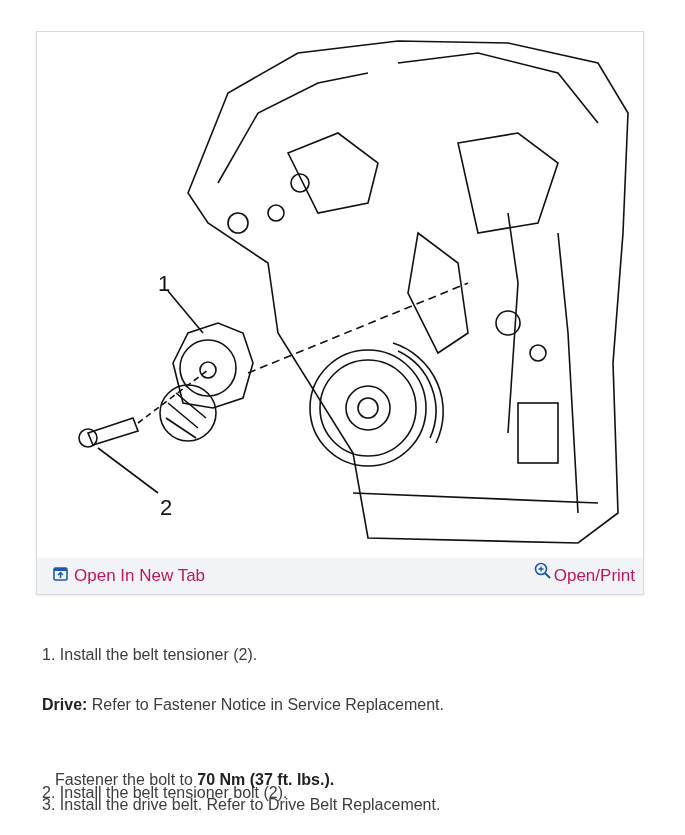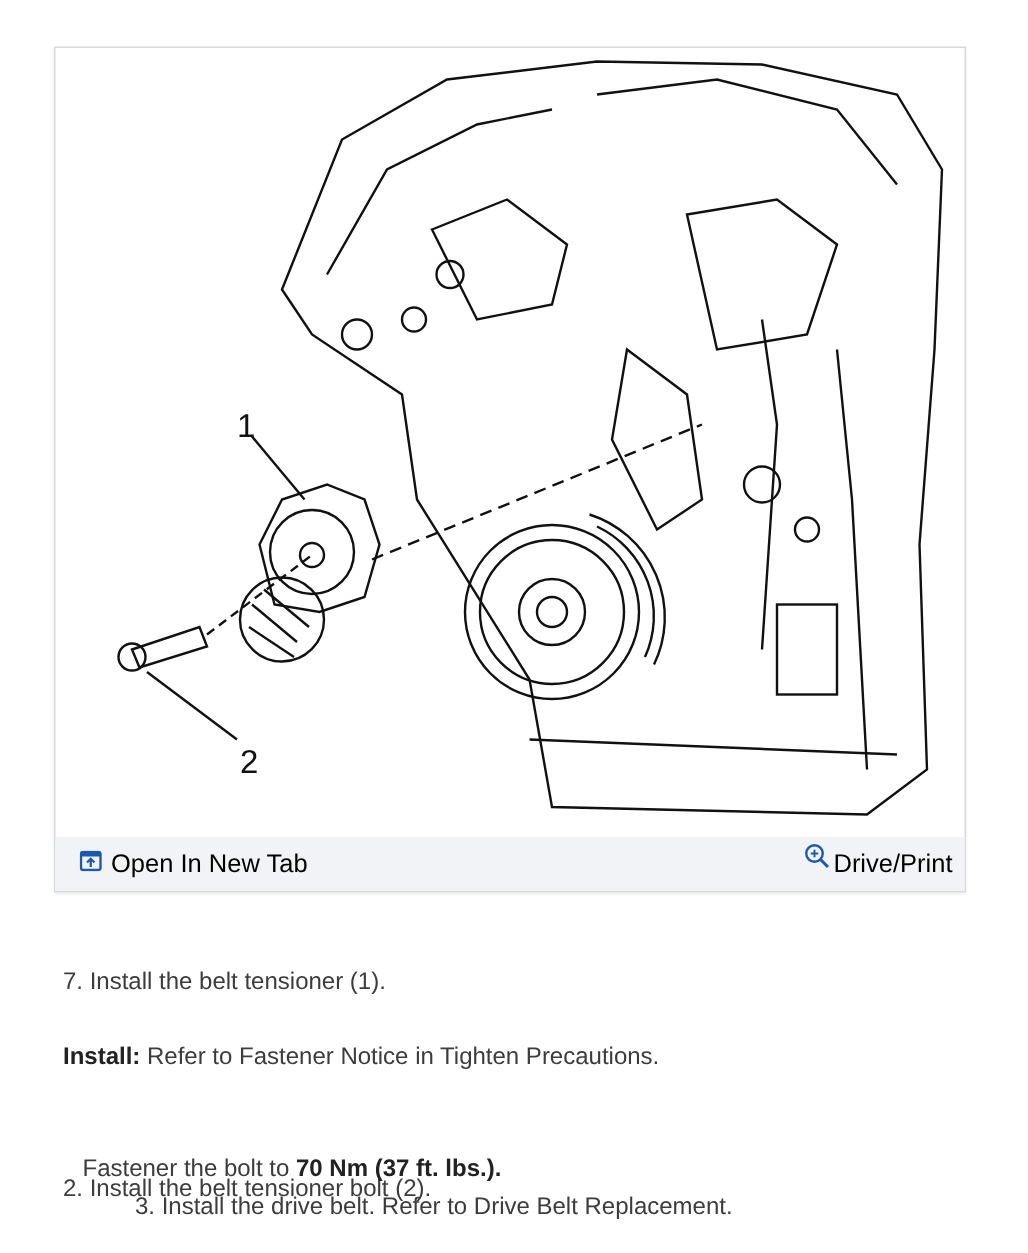--- a/index.html
+++ b/index.html
@@ -1,20 +1,20 @@
 <!DOCTYPE html>
 <html><head>
 <meta charset="utf-8">
 <style>
   html,body{margin:0;padding:0;background:#fff;}
   body{width:685px;height:835px;position:relative;overflow:hidden;font-family:"Liberation Sans",sans-serif;color:#333;}
   .figure{position:absolute;left:36px;top:31px;width:606px;height:562px;border:1px solid #d6d9de;background:#fff;box-shadow:0 1px 2px rgba(0,0,0,0.08);}
   .fig-img{position:absolute;left:1px;top:1px;width:604px;height:524px;background:#fff;overflow:hidden;}
   .fig-bar{position:absolute;left:0;bottom:0;width:606px;height:36px;background:#f1f3f7;}
-  .link{position:absolute;top:8px;font-size:17px;color:#000000;text-decoration:none;display:flex;align-items:center;cursor:pointer;justify-content:center;}
+  .link{position:absolute;top:8px;font-size:17px;color:#be185d;text-decoration:none;display:flex;align-items:center;cursor:pointer;justify-content:center;}
   .link-open{left:16px;}
   .link-zoom{right:8px;top:4px;}
   .icon{display:inline-block;margin-right:6px;}
   .text{position:absolute;left:42px;font-size:16px;color:#3c3c3c;line-height:20px;}
   b{color:#222;}
 </style>
 </head>
 <body>
 
 <div class="figure">
@@ -76,30 +76,30 @@
       <span>Open In New Tab</span>
     </a>
     <a class="link link-zoom">
       <span class="icon" style="margin-right:2px;align-self:flex-start;">
         <svg width="18" height="18" viewBox="0 0 18 18">
             <circle cx="7" cy="7" r="5.5" fill="none" stroke="#1e5aa8" stroke-width="1.6"></circle>
             <path d="M11 11 L16 16" stroke="#1e5aa8" stroke-width="2"></path>
             <path d="M7 4.5 V9.5 M4.5 7 H9.5" stroke="#1e5aa8" stroke-width="1.3"></path>
           </svg>
       </span>
-      <span style="margin-top:4px;">Drive/Print</span>
+      <span style="margin-top:4px;">Open/Print</span>
     </a>
   </div>
 </div>
 
-<div class="text" style="top:645px;">7. Install the belt tensioner (1).</div>
+<div class="text" style="top:645px;">1. Install the belt tensioner (2).</div>
 
 <div class="text" style="top:695px;">
-  <b>Install:</b><span> Refer to Fastener Notice in Tighten Precautions.</span>
+  <b>Drive:</b><span> Refer to Fastener Notice in Service Replacement.</span>
 </div>
 
 <div class="text" style="top:783px;">2. Install the belt tensioner bolt (2).</div>
 
 <div class="text" style="top:770px;left:55px;">
   <span>Fastener the bolt to </span><b>70 Nm (37 ft. lbs.).</b>
 </div>
 
-<div class="text" style="top:795px;margin-left:48px;">3. Install the drive belt. Refer to Drive Belt Replacement.</div>
+<div class="text" style="top:795px;">3. Install the drive belt. Refer to Drive Belt Replacement.</div>
 
 </body></html>

